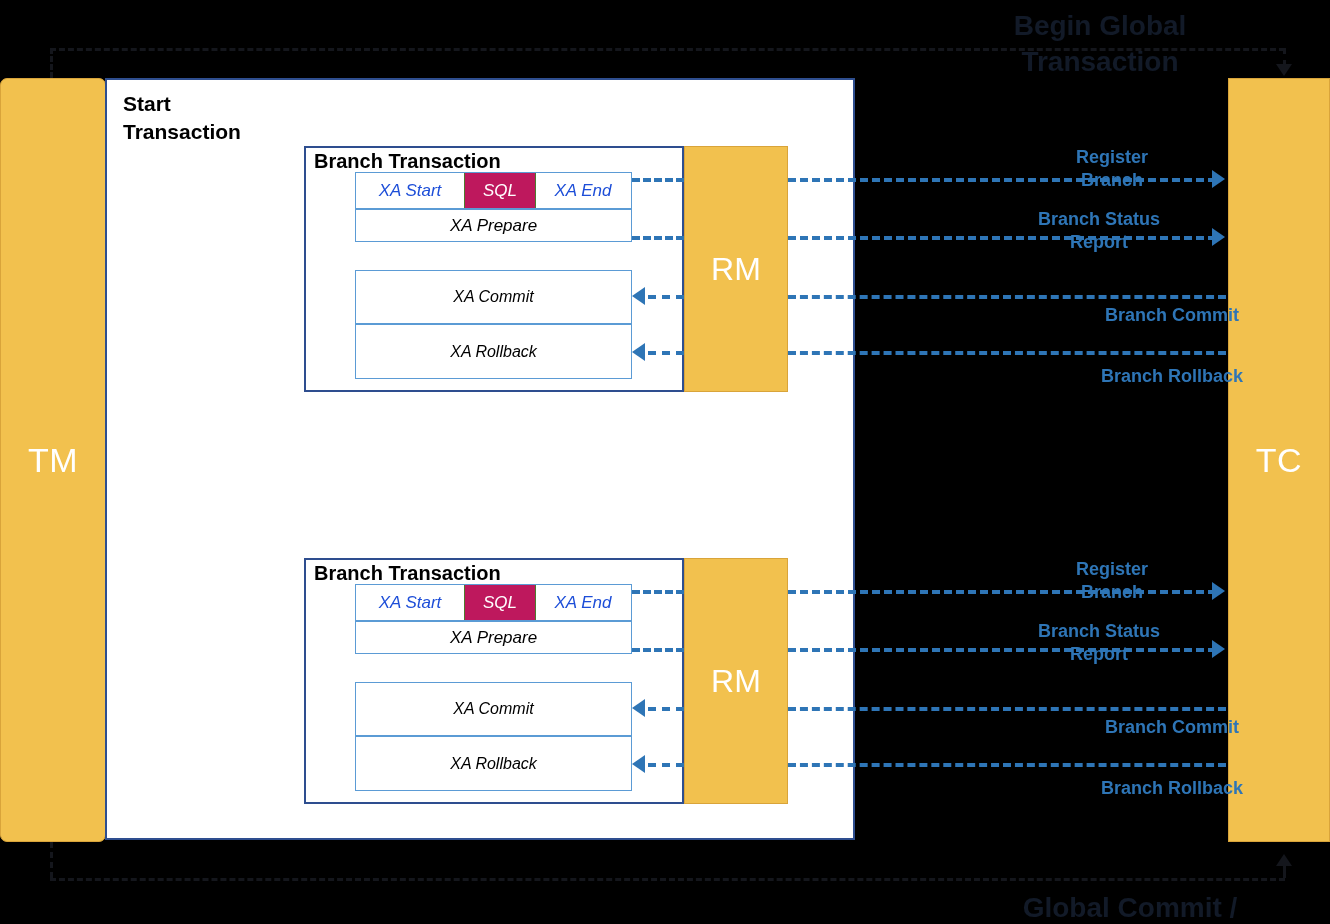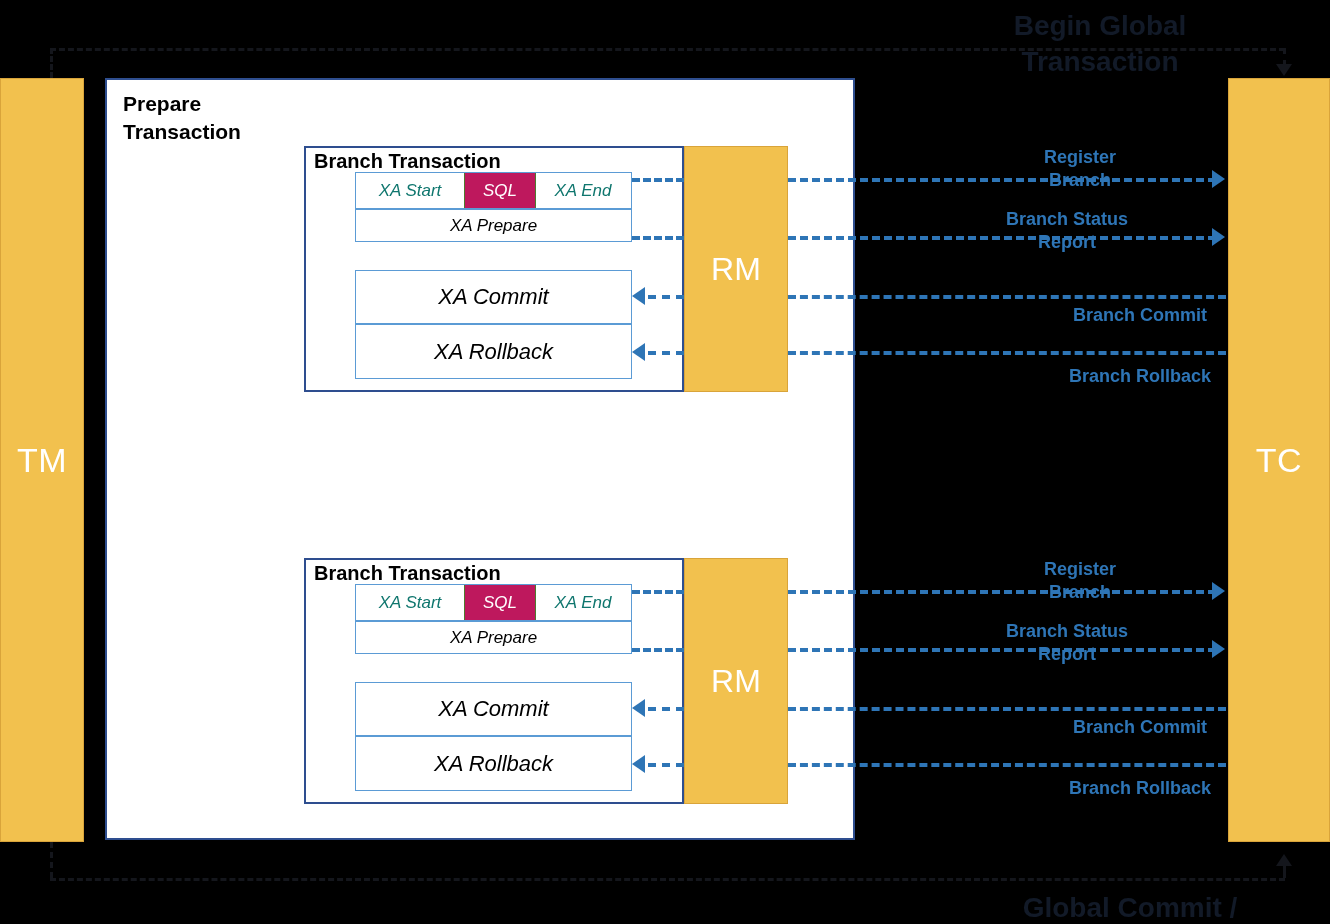--- a/index.html
+++ b/index.html
@@ -88,30 +88,30 @@
     color: #000000;
   }
   .xa-cell {
     box-sizing: border-box;
     height: 100%;
     display: flex;
     align-items: center;
     justify-content: center;
     font-style: italic;
     font-size: 17px;
-    color: #0f766e;
+    color: #1d4ed8;
   }
   .xa-cell.sql {
     background: #be185d;
     border-left: 1.5px solid #4E7A2E;
     border-right: 1.5px solid #4E7A2E;
     color: #FFFFFF;
   }
   .xa-big {
-    font-size: 22px;
+    font-size: 16px;
   }
 
   
   .rm-col {
     position: absolute;
     background: #F2C14E;
     border: 1px solid #D9A43A;
     box-sizing: border-box;
     display: flex;
     align-items: center;
@@ -145,20 +145,21 @@
     border-right: 13px solid #2E75B6;
   }
   .sig-label {
     position: absolute;
     color: #2E75B6;
     font-size: 18px;
     font-weight: bold;
     line-height: 1.25;
     white-space: pre-line;
     text-align: center;
+    margin-left: 32px;
   }
 
   
   .dark-line-h {
     position: absolute;
     height: 0;
     border-top: 3px dashed #14161C;
   }
   .dark-line-v {
     position: absolute;
@@ -200,30 +201,30 @@
   <div class="dark-arrow-down" style="left:1276px; top:64px;"></div>
   <div class="dark-label" style="left:1000px; top:8px; width:200px;">Begin Global
 Transaction</div>
 
   <div class="dark-line-h" style="left:50px; top:878px; width:1235px;"></div>
   <div class="dark-line-v" style="left:50px; top:842px; height:36px;"></div>
   <div class="dark-line-v" style="left:1283px; top:866px; height:12px;"></div>
   <div class="dark-arrow-up" style="left:1276px; top:854px;"></div>
   <div class="dark-label" style="left:980px; top:890px; width:300px;">Global Commit / Prepare</div>
 
-  <div class="actor-col" style="left:0px; top:78px; width:84px; height:764px;">
+  <div class="actor-col" style="left:0px; top:78px; width:106px; height:764px;border-radius:7px;">
     <span class="actor-label">TM</span>
   </div>
 
   <div class="actor-col" style="left:1228px; top:78px; width:102px; height:764px;">
     <span class="actor-label">TC</span>
   </div>
 
   <div id="global-panel">
-    <div class="global-title">Prepare
+    <div class="global-title">Start
 Transaction</div>
   </div>
 
   <div class="branch-box" style="left:304px; top:146px; width:380px; height:246px;">
     <div class="branch-title">Branch Transaction</div>
   </div>
 
   <div class="xa-row" style="left:355px; top:172px; width:277px; height:37px; padding:0; justify-content:flex-start;">
     <div class="xa-cell" style="width:108px;">XA Start</div>
     <div class="xa-cell sql" style="width:72px;">SQL</div>

